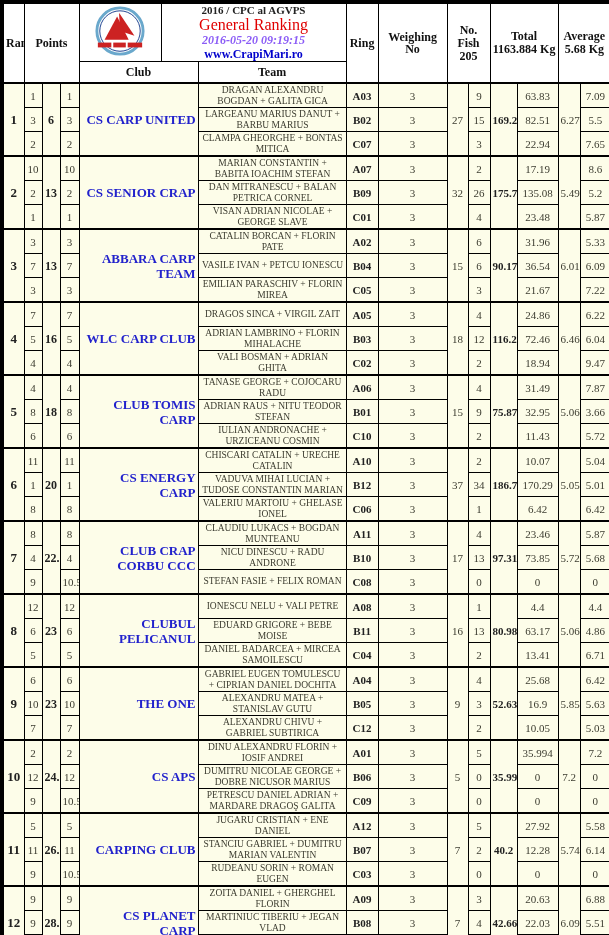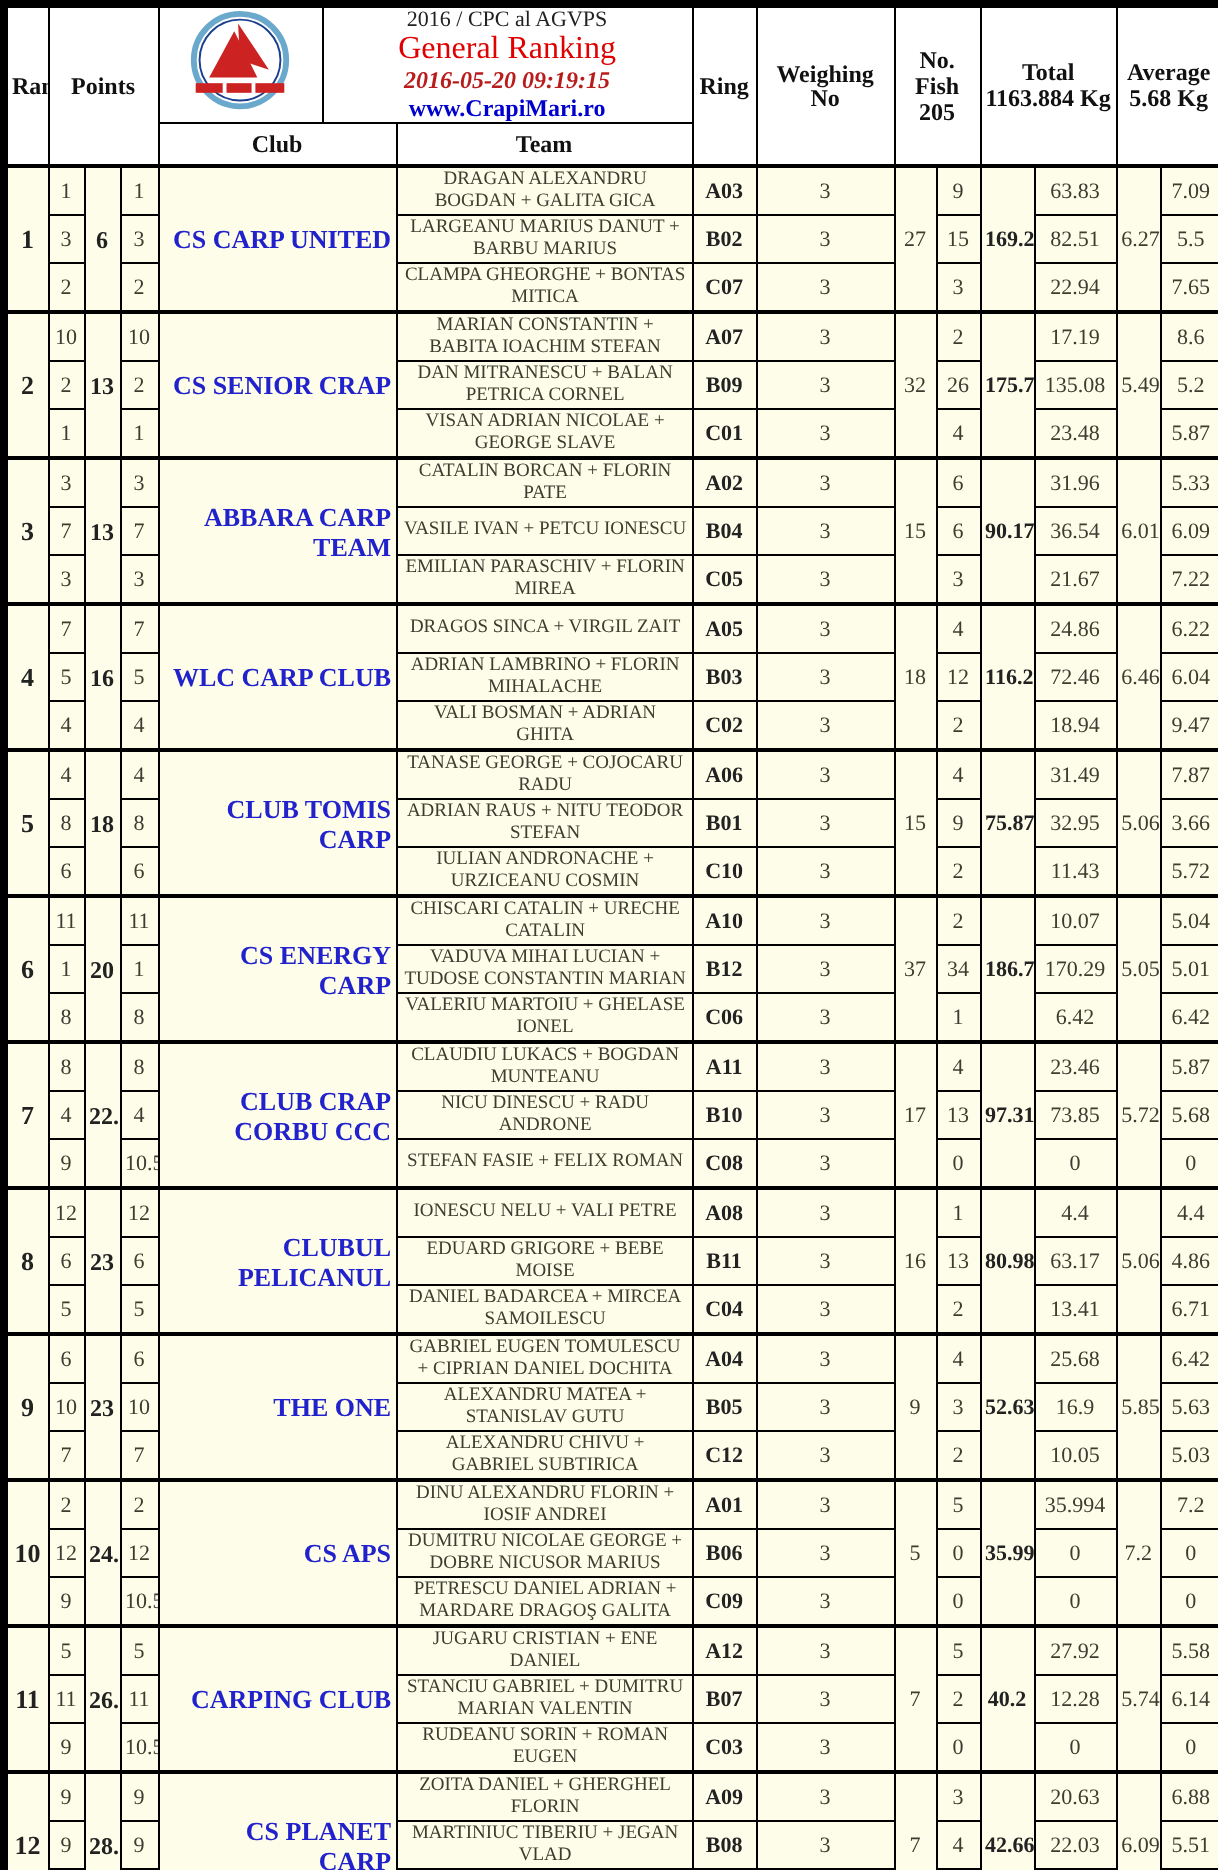--- a/index.html
+++ b/index.html
@@ -12,23 +12,23 @@
   html,body{margin:0;padding:0;background:#fff;}
   body{width:609px;font-family:"Liberation Serif", serif;color:var(--ink);}
   table{border-collapse:collapse;table-layout:fixed;width:609px;border:4px solid #000;}
   td,th{border:1px solid #000;padding:0 2px;overflow:hidden;background:var(--cell-bg);
         font-size:11px;text-align:center;vertical-align:middle;line-height:12px;}
   thead td, thead th{background:#fff;color:#111;}
   thead th{font-weight:bold;font-size:12px;}
   tbody tr.block-start td{border-top:2px solid #000;}
   thead tr:last-child th{border-bottom:2px solid #000;height:20px;}
   .title-cell{vertical-align:middle;}
-  .title-line1{font-weight:normal;font-size:11px;color:#222;}
+  .title-line1{font-weight:bold;font-size:11px;color:#222;}
   .title-line2{font-weight:normal;font-size:16px;color:var(--title-red);line-height:17px;}
-  .title-line3{font-weight:bold;font-style:italic;font-size:12px;color:#b91c1c;line-height:14px;}
+  .title-line3{font-weight:bold;font-style:italic;font-size:12px;color:#8b5cf6;line-height:14px;}
   .title-line4{display:inline-block;font-weight:bold;font-size:12px;color:var(--link-blue);
                cursor:pointer;line-height:14px;}
   .hdr-two-line{line-height:13px;}
   td.rank-cell{font-weight:bold;font-size:13px;color:#222;}
   td.pts-total{font-weight:bold;font-size:12px;color:#222;}
   td.club-cell{font-weight:bold;font-size:13px;color:var(--club-blue);
                text-align:right;padding-left:5px;line-height:15px;}
   td.team-cell{text-align:center;font-size:9.5px;line-height:10.5px;padding-left:3px;}
   td.ring-cell{font-weight:bold;color:#222;}
   td.weight-total{font-weight:bold;color:#222;}

